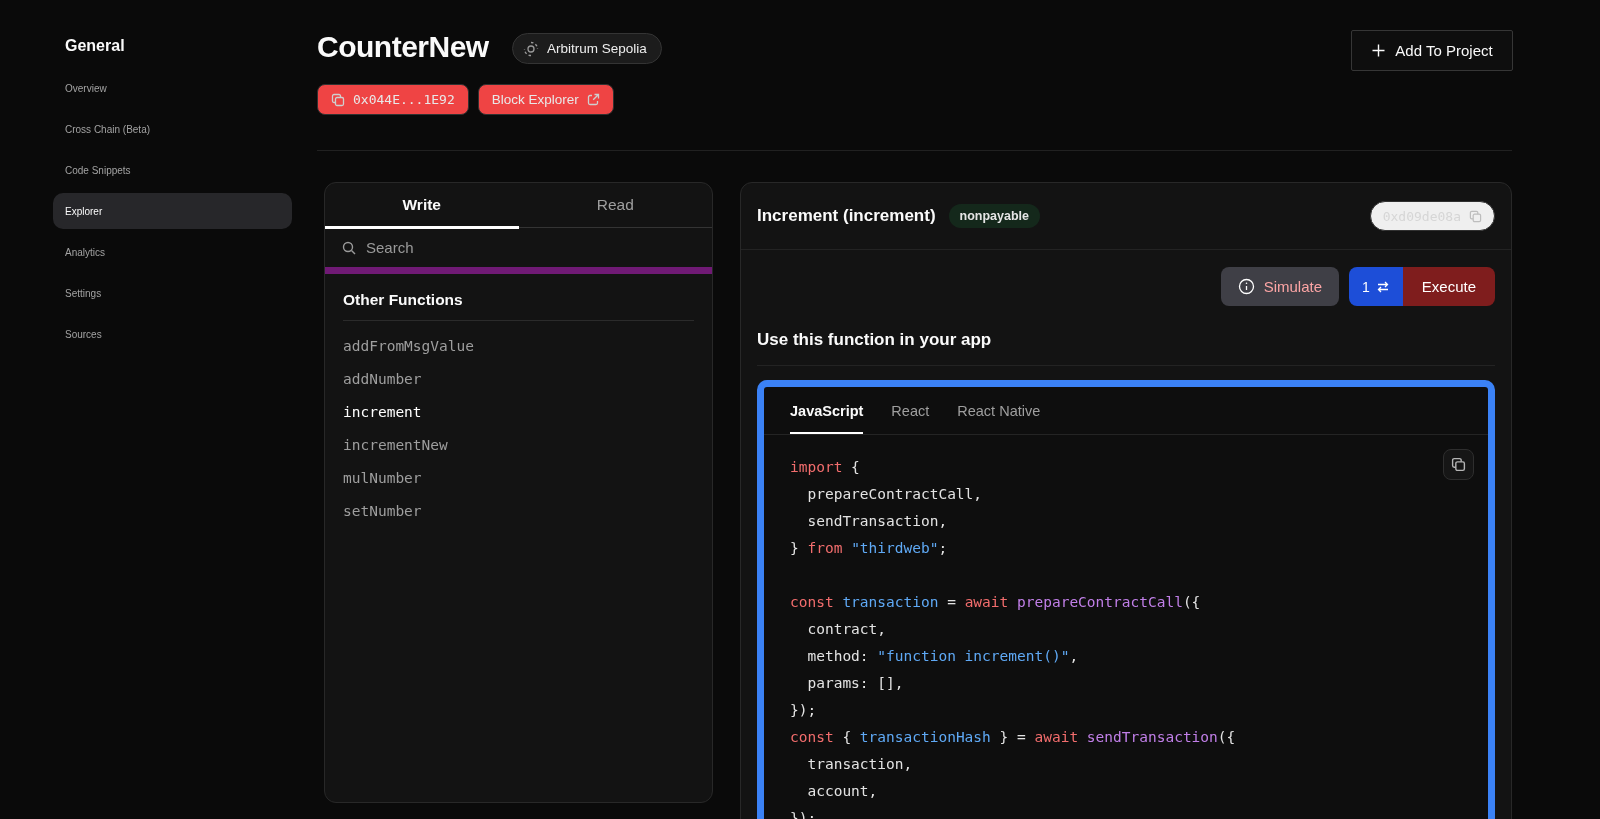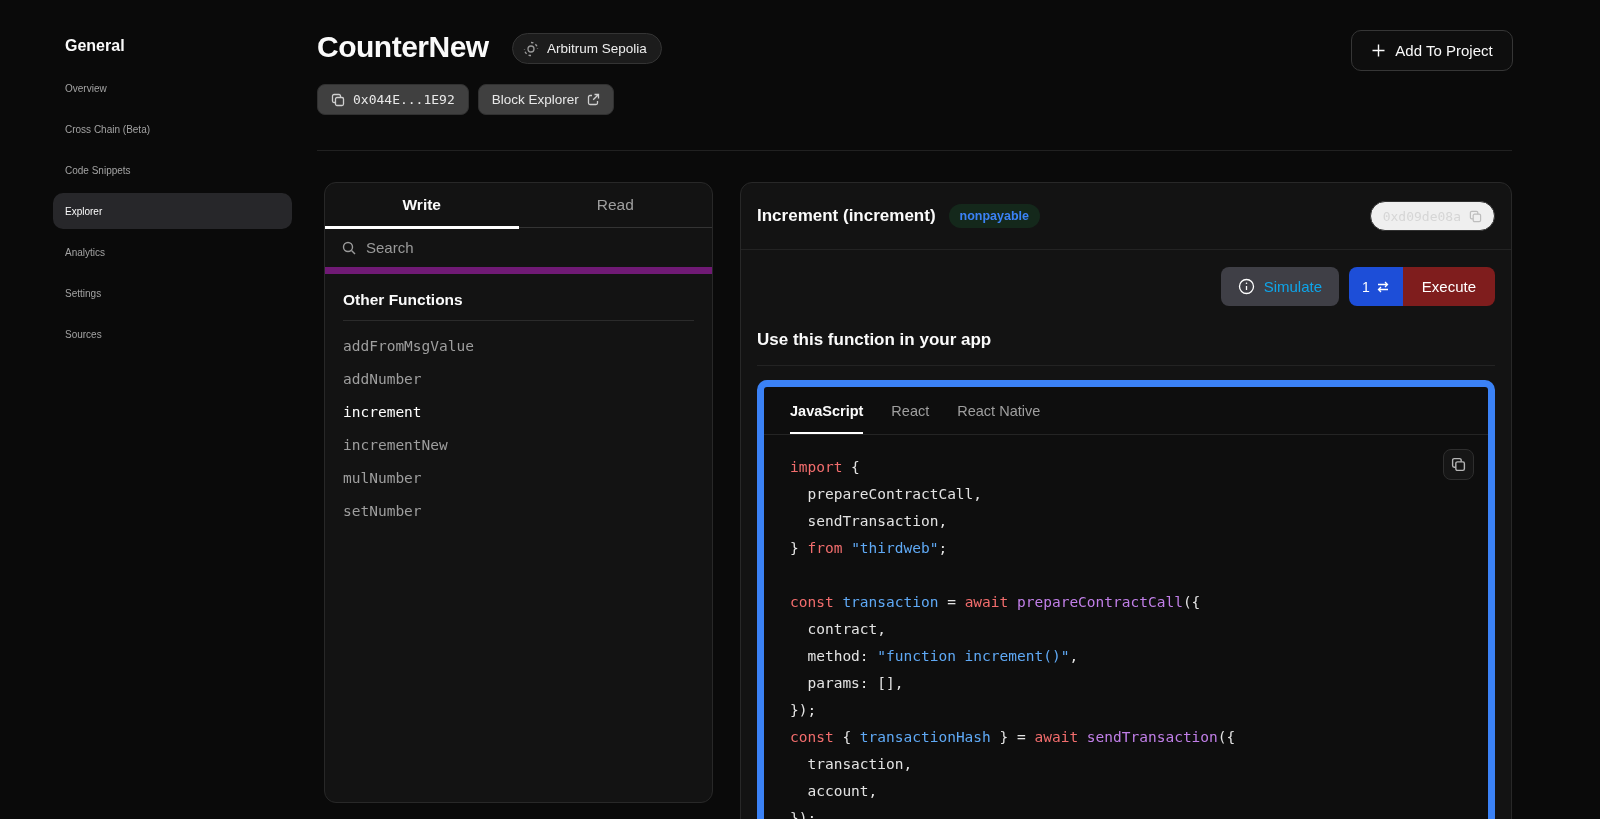--- a/index.html
+++ b/index.html
@@ -12,25 +12,25 @@
   .side-heading { padding:0 12px; font-size:16px; font-weight:700; color:#fafafa; height:24px; line-height:24px; margin-bottom:12px; }
   .side-item { height:36px; margin-bottom:5px; display:flex; align-items:center; padding:0 12px;
     font-size:10px; color:#a3a3a3; border-radius:10px; cursor:pointer; }
   .side-item.active { background:#27272a; color:#fafafa; }
 
   
   .page-title { position:absolute; left:317px; top:30px; font-size:30px; font-weight:700; letter-spacing:-0.5px; }
   .net-badge { position:absolute; left:512px; top:33px; height:31px; display:flex; align-items:center; gap:8px;
     padding:0 14px 0 10px; background:#1c1c1c; border:1px solid #343434; border-radius:16px; font-size:13.5px; color:#ededed; }
   .chip-row { position:absolute; left:317px; top:84px; display:flex; gap:9px; }
-  .chip { height:31px; display:flex; align-items:center; gap:8px; padding:0 13px; background:#404040;
+  .chip { height:31px; display:flex; align-items:center; gap:8px; padding:0 13px; background:#ef4444;
     border:1px solid #313131; border-radius:8px; font-size:13px; color:#e8e8e8; cursor:pointer; }
   .chip .mono { font-size:13px; }
   .add-btn { position:absolute; left:1351px; top:30px; width:162px; height:41px; display:flex; align-items:center;
-    justify-content:center; gap:9px; border:1px solid #363636; border-radius:10px; background:#0e0e0e;
+    justify-content:center; gap:9px; border:1px solid #363636; border-radius:2px; background:#0e0e0e;
     font-size:15px; color:#fafafa; cursor:pointer; }
   .header-divider { position:absolute; left:317px; top:150px; width:1195px; height:1px; background:#212121; }
 
   
   .card { position:absolute; background:#131313; border:1px solid #282828; border-radius:12px; }
   .fn-card { left:324px; top:182px; width:389px; height:621px; overflow:hidden; }
   .detail-card { left:740px; top:182px; width:772px; height:700px; overflow:hidden; }
 
   
   .tab-row { display:flex; height:45px; border-bottom:1px solid #343434; }
@@ -45,27 +45,27 @@
   .fn-list-wrap { padding:17px 18px; }
   .group-label { font-size:15.5px; font-weight:700; color:#fafafa; padding-bottom:11px; border-bottom:1px solid #2b2b2b; }
   .fn-item { font-family:"DejaVu Sans Mono", monospace; font-size:14.5px; color:#9e9e9e; height:33px;
     display:flex; align-items:center; cursor:pointer; }
   .fn-item.selected { color:#ffffff; }
   .fn-list { padding-top:8px; }
 
   
   .detail-head { height:67px; display:flex; align-items:center; padding:0 16px; border-bottom:1px solid #232323; }
   .detail-title { font-size:17px; font-weight:600; color:#fafafa; }
-  .state-badge { margin-left:13px; font-size:12.5px; font-weight:600; color:#3b82f6; background:rgba(34,197,94,0.12);
+  .state-badge { margin-left:13px; font-size:12.5px; font-weight:600; color:#e5e5e5; background:rgba(34,197,94,0.12);
     padding:5px 11px; border-radius:14px; }
   .selector-pill { margin-left:auto; display:flex; align-items:center; gap:8px; height:30px; padding:8px 12px;
     border:1px solid #313131; border-radius:16px; font-size:13px; color:#d6d6d6; cursor:pointer; }
   .action-row { display:flex; justify-content:flex-end; align-items:center; gap:10px; padding:17px 16px 14px; }
   .sim-btn { height:39px; display:flex; align-items:center; gap:9px; padding:0 17px; background:#3f3f46;
-    border:none; border-radius:8px; color:#0ea5e9; font-size:15px; cursor:pointer; font-family:inherit; }
+    border:none; border-radius:8px; color:#fca5a5; font-size:15px; cursor:pointer; font-family:inherit; }
   .exec-group { display:flex; height:39px; border-radius:8px; overflow:hidden; }
   .exec-count { display:flex; align-items:center; gap:6px; padding:0 13px; background:#1d4ed8; color:#fff;
     font-size:14px; cursor:pointer; }
   .exec-btn { display:flex; align-items:center; padding:0 19px; background:#7f1d1d; color:#fff; font-size:15px;
     cursor:pointer; border:none; font-family:inherit; }
   .use-heading { margin:10px 16px 0; font-size:17px; font-weight:600; color:#fafafa; padding-bottom:15px;
     border-bottom:1px solid #232323; }
   .code-card { margin:14px 16px 16px; border:7px solid #3b82f6; border-radius:10px; background:#0e0e0e; }
   .code-tabs { display:flex; gap:28px; height:48px; align-items:center; padding:0 26px; border-bottom:1px solid #242424; }
   .code-tab { font-size:14.5px; color:#9f9f9f; cursor:pointer; position:relative; height:100%;

